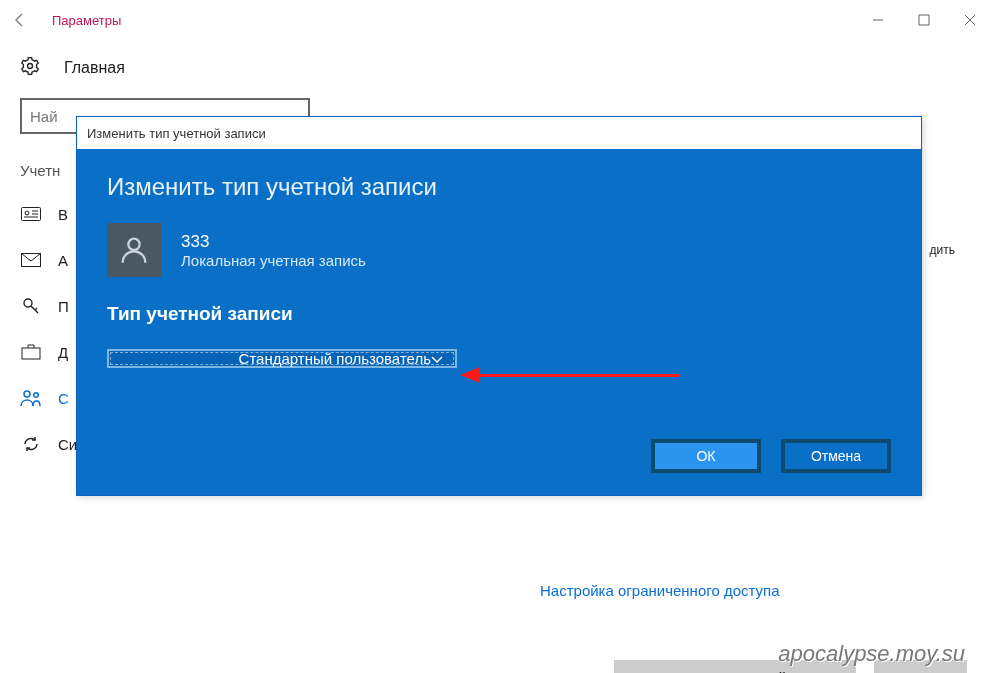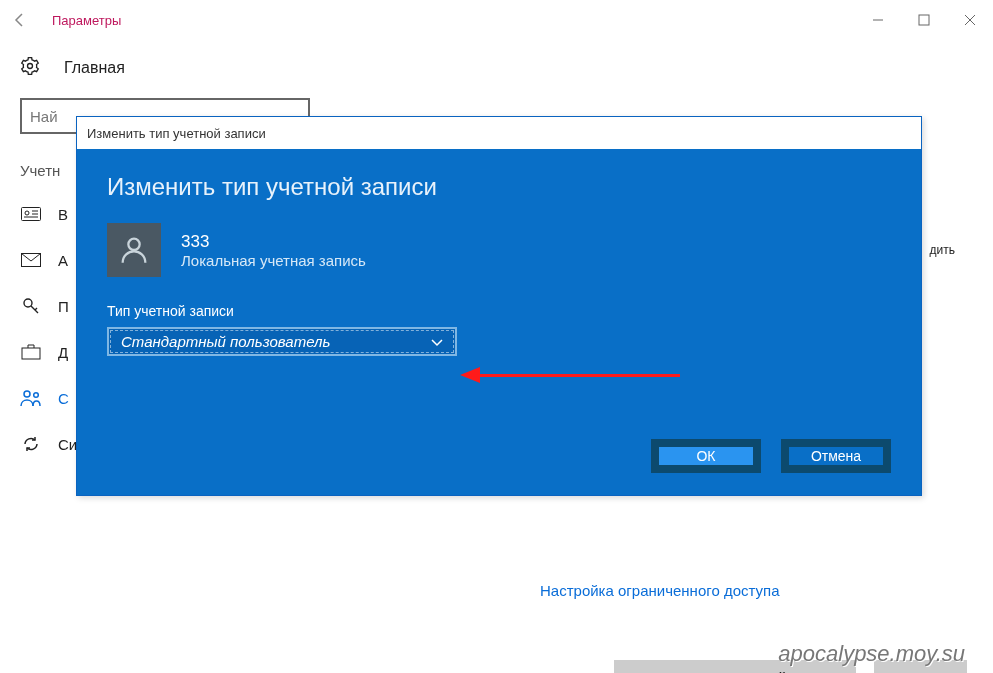--- a/index.html
+++ b/index.html
@@ -35,26 +35,26 @@
   .modal { position: absolute; left: 76px; top: 116px; width: 846px; height: 380px;
            border: 1px solid #0a63c0; background: #fff; box-shadow: 2px 2px 6px rgba(0,0,0,.15); }
   .modal .caption { height: 32px; display: flex; align-items: center; padding: 0 10px;
                     font-size: 13px; color: #333; background: #fff; }
   .modal .body { height: calc(100% - 32px); background: #096fc7; color: #fff; padding: 24px 30px; position: relative; }
   .modal .heading { font-size: 24px; font-weight: 300; margin-bottom: 22px; color: #e8f2fb; }
   .userrow { display: flex; align-items: center; gap: 20px; margin-bottom: 26px; }
   .avatar  { width: 54px; height: 54px; background: #4a5863; display: flex; align-items: center; justify-content: center; }
   .userrow .name { font-size: 17px; }
   .userrow .sub  { font-size: 15px; color: #d6e8f7; }
-  .field-label { font-size: 14px; margin-bottom: 8px; }
-  .combo { width: 350px; height: 29px; border: 2px solid #7fb7e4; background: #0763b6;
-           display: flex; align-items: center; justify-content: space-between; padding: 0 12px;
-           font-size: 15px; color: #fff; outline: 1px dashed rgba(255,255,255,.5); outline-offset: -4px; font-style: italic; }
+  .field-label { font-size: 19px; margin-bottom: 24px; font-weight: bold; }
+  .combo { width: 350px; height: 19px; border: 2px solid #7fb7e4; background: #0763b6;
+           display: flex; align-items: center; justify-content: flex-end; padding: 0 12px;
+           font-size: 15px; color: #fff; outline: 1px dashed rgba(255,255,255,.5); outline-offset: -4px; }
   .dlg-btns { position: absolute; right: 30px; bottom: 22px; display: flex; gap: 20px; }
-  .dlg-btn  { width: 110px; height: 34px; border: 8px solid #0c4a6e; background: transparent; color: #fff;
+  .dlg-btn  { width: 110px; height: 34px; border: 4px solid #0c4a6e; background: transparent; color: #fff;
               font-size: 14px; display: flex; align-items: center; justify-content: center; }
   .dlg-btn.primary { background: #2a94f0; }
 
   
   .arrow { position: absolute; left: 460px; top: 369px; width: 220px; height: 12px; pointer-events: none; }
   .arrow .shaft { position: absolute; left: 20px; top: 5px; width: 200px; height: 3px; background: #ff1a1a; }
   .arrow .head  { position: absolute; left: 0; top: -2px; width: 0; height: 0;
                   border-top: 8px solid transparent; border-bottom: 8px solid transparent;
                   border-right: 20px solid #ff1a1a; }
 </style>

